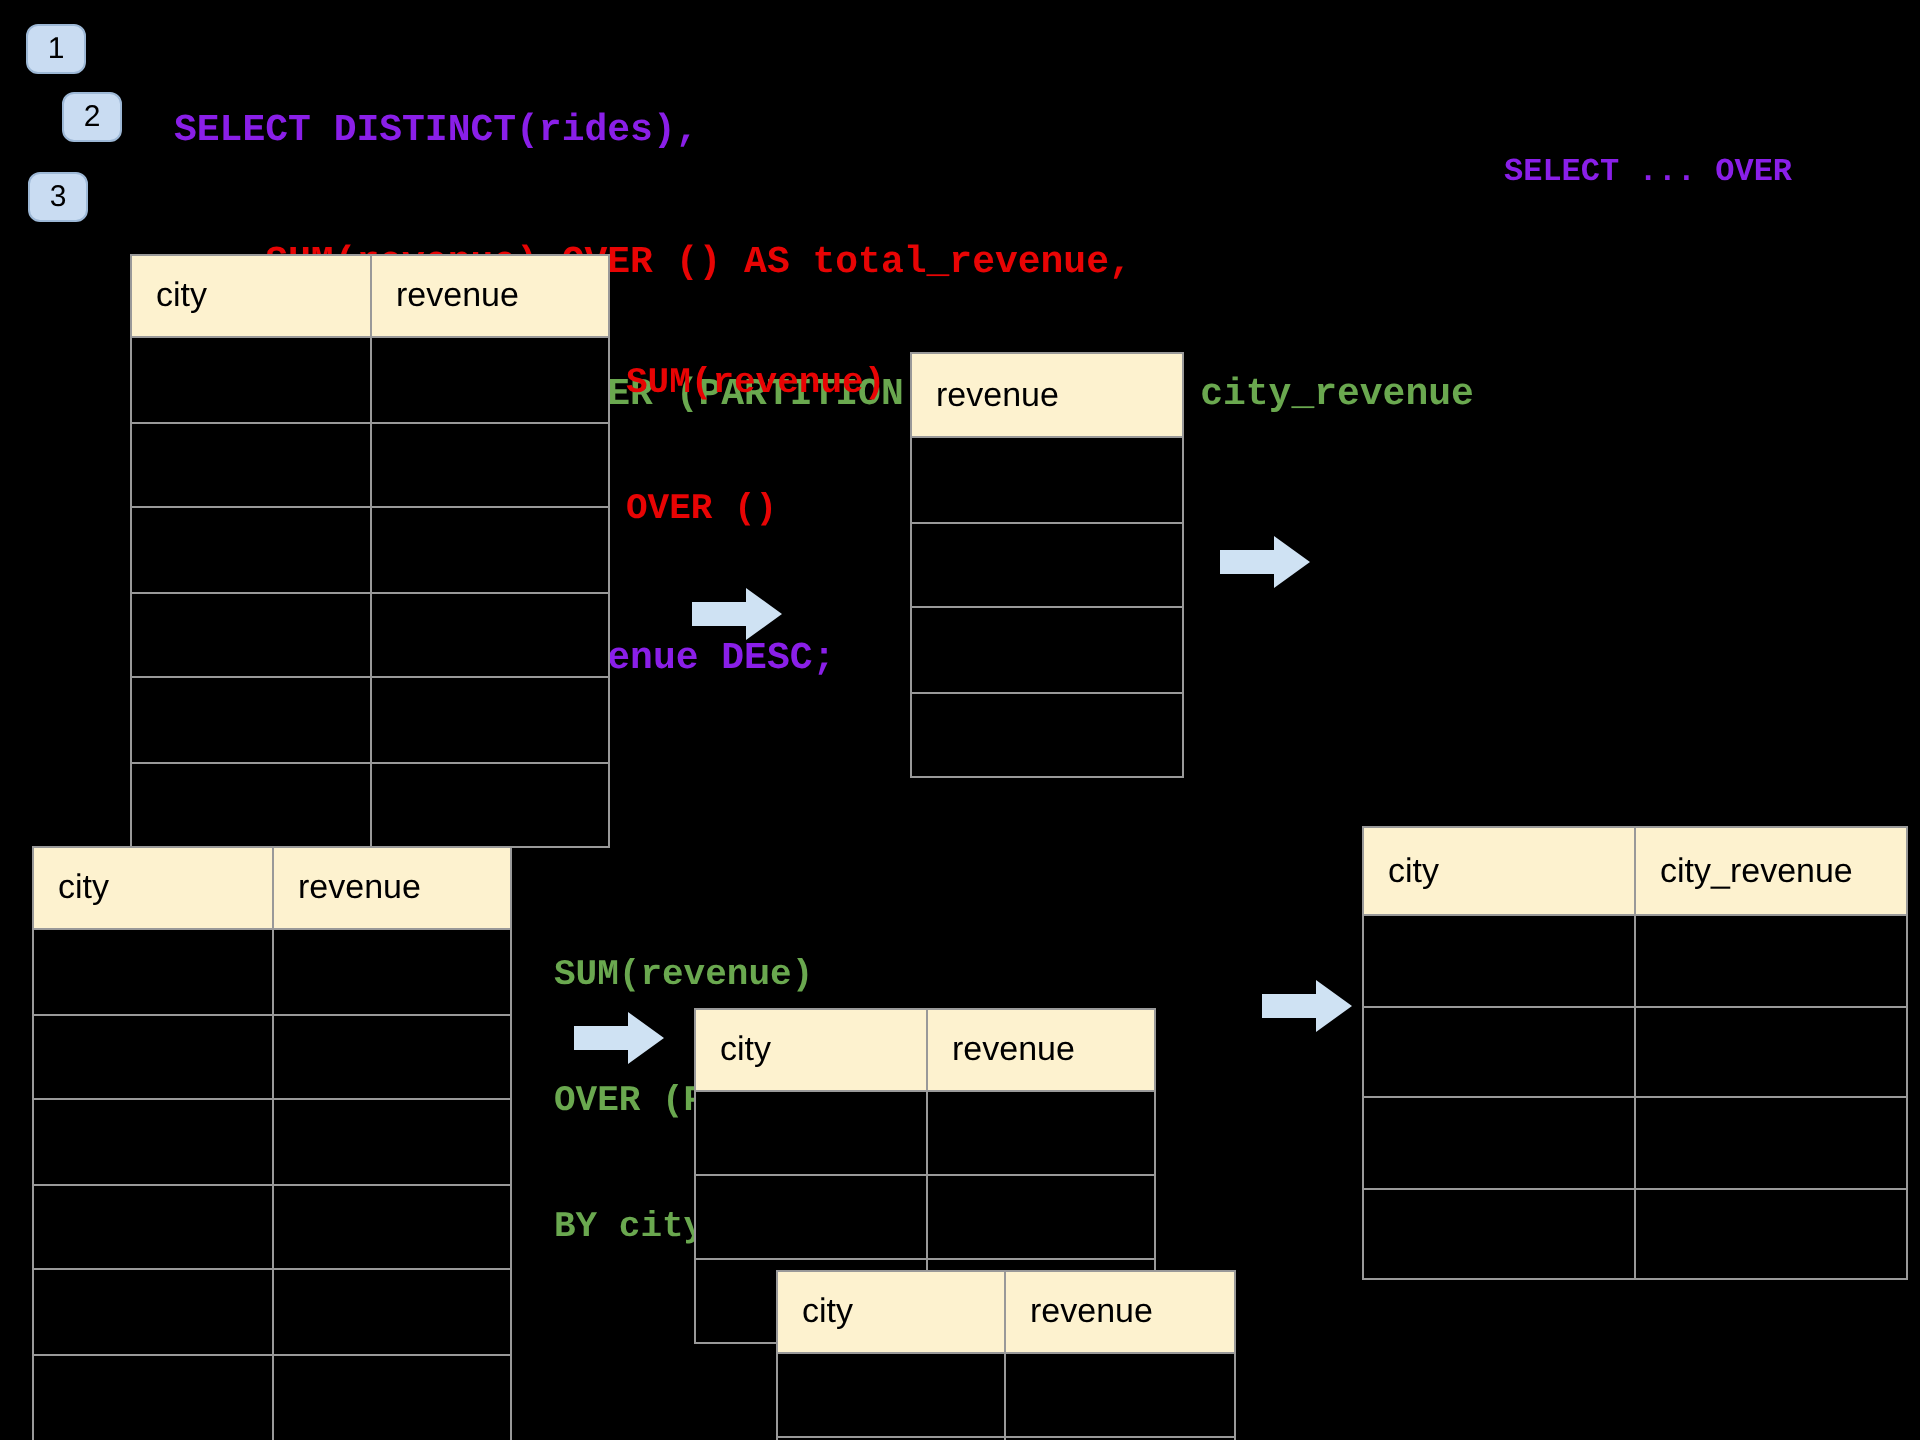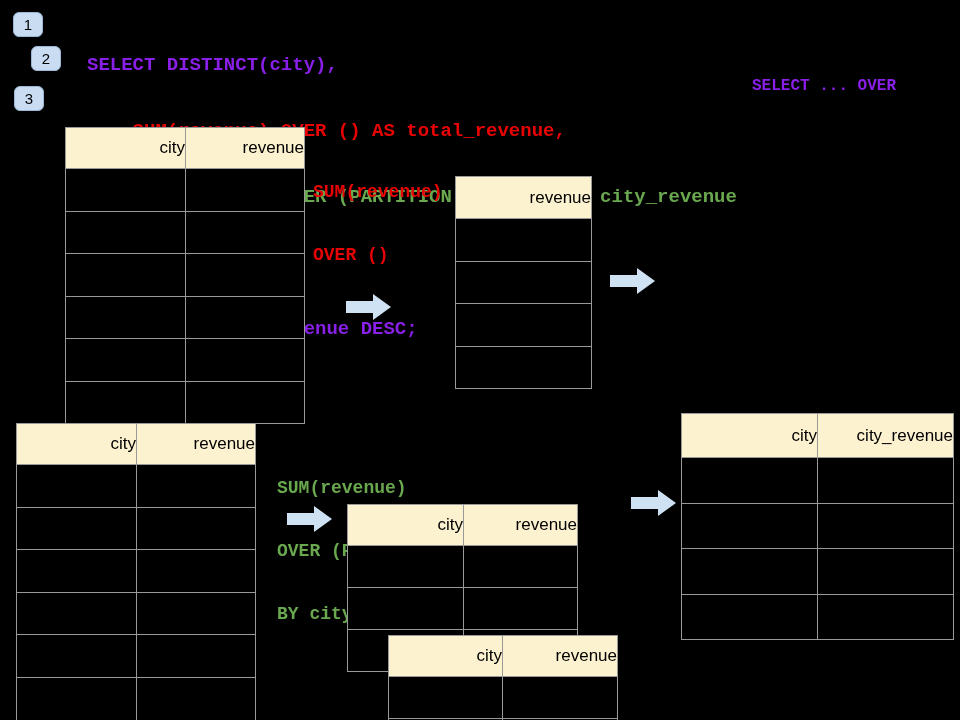--- a/index.html
+++ b/index.html
@@ -34,21 +34,21 @@
   }
   .b1{ left:13px; top:12px; }
   .b2{ left:31px; top:46px; }
   .b3{ left:14px; top:86px; }
   
   table.tbl{
     position:absolute; border-collapse:collapse; table-layout:fixed;
   }
   .tbl th{
     background:var(--cream); color:#000; font-weight:normal;
-    font-size:17px; text-align:right; padding:0 0 0 12px;
+    font-size:17px; text-align:left; padding:0 0 0 12px;
     border:1px solid var(--grid);
   }
   .tbl td{
     background:#000; border:1px solid var(--grid); padding:0;
   }
   .t-src-top{ left:65px; top:127px; }
   .t-src-top th{ height:40px; } .t-src-top td{ height:41.5px; }
   .t-revenue{ left:455px; top:176px; }
   .t-revenue th{ height:41px; } .t-revenue td{ height:41.5px; }
   .t-src-bot{ left:16px; top:423px; }
@@ -75,21 +75,21 @@
       <span>1</span>
     </div>
   <div class="badge b2">
       <span>2</span>
     </div>
   <div class="badge b3">
       <span>3</span>
     </div>
 
   <div class="code main-code">
-    <div class="purple">SELECT DISTINCT(city),</div>
+    <div class="purple">SELECT DISTINCT(rides),</div>
     <div class="red">    SUM(revenue) OVER () AS total_revenue,</div>
     <div class="green">    SUM(revenue) OVER (PARTITION BY city) as city_revenue</div>
     <div class="purple">  FROM rides</div>
     <div class="purple">  ORDER by city_revenue DESC;</div>
   </div>
 
   <div class="code side-code purple">
     <div>SELECT ... OVER</div>
   </div>
 

